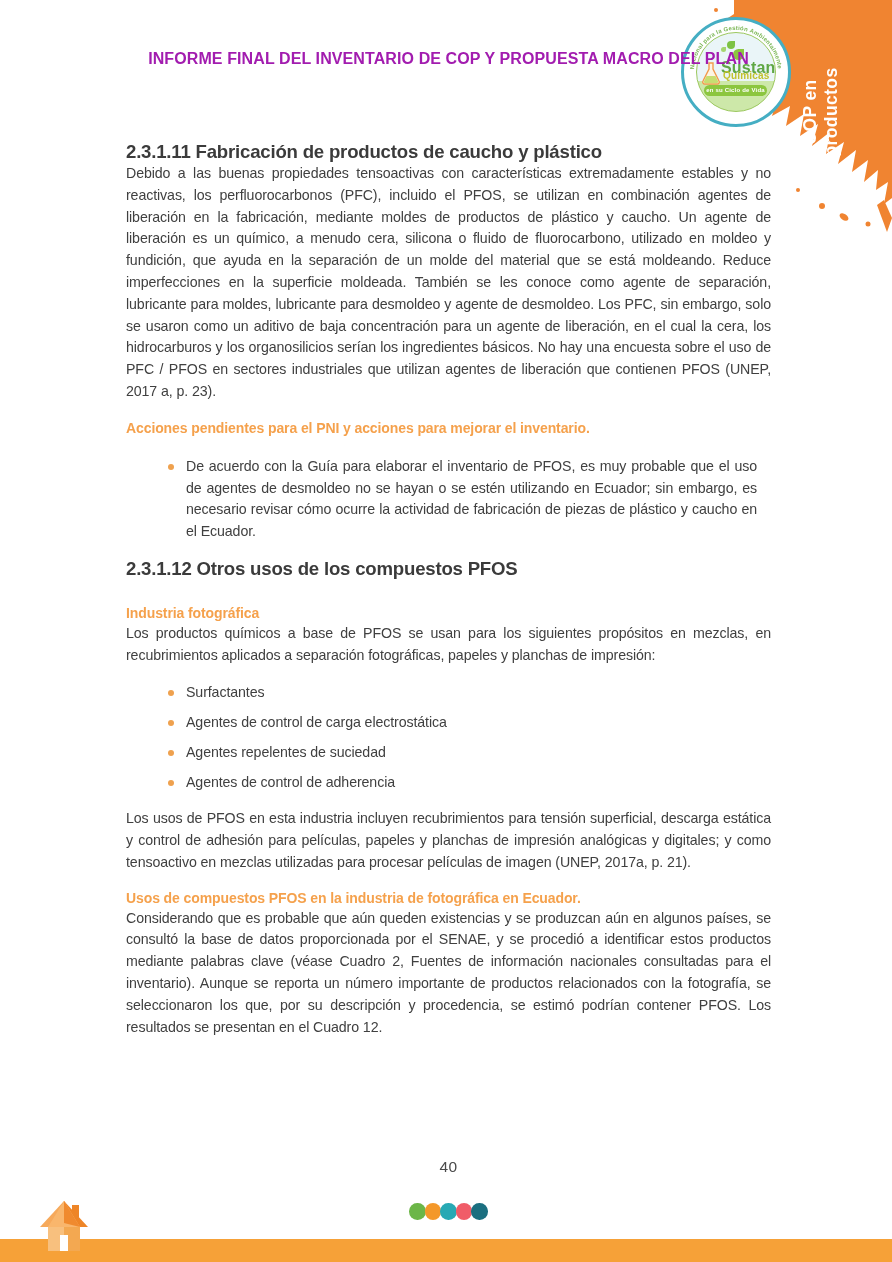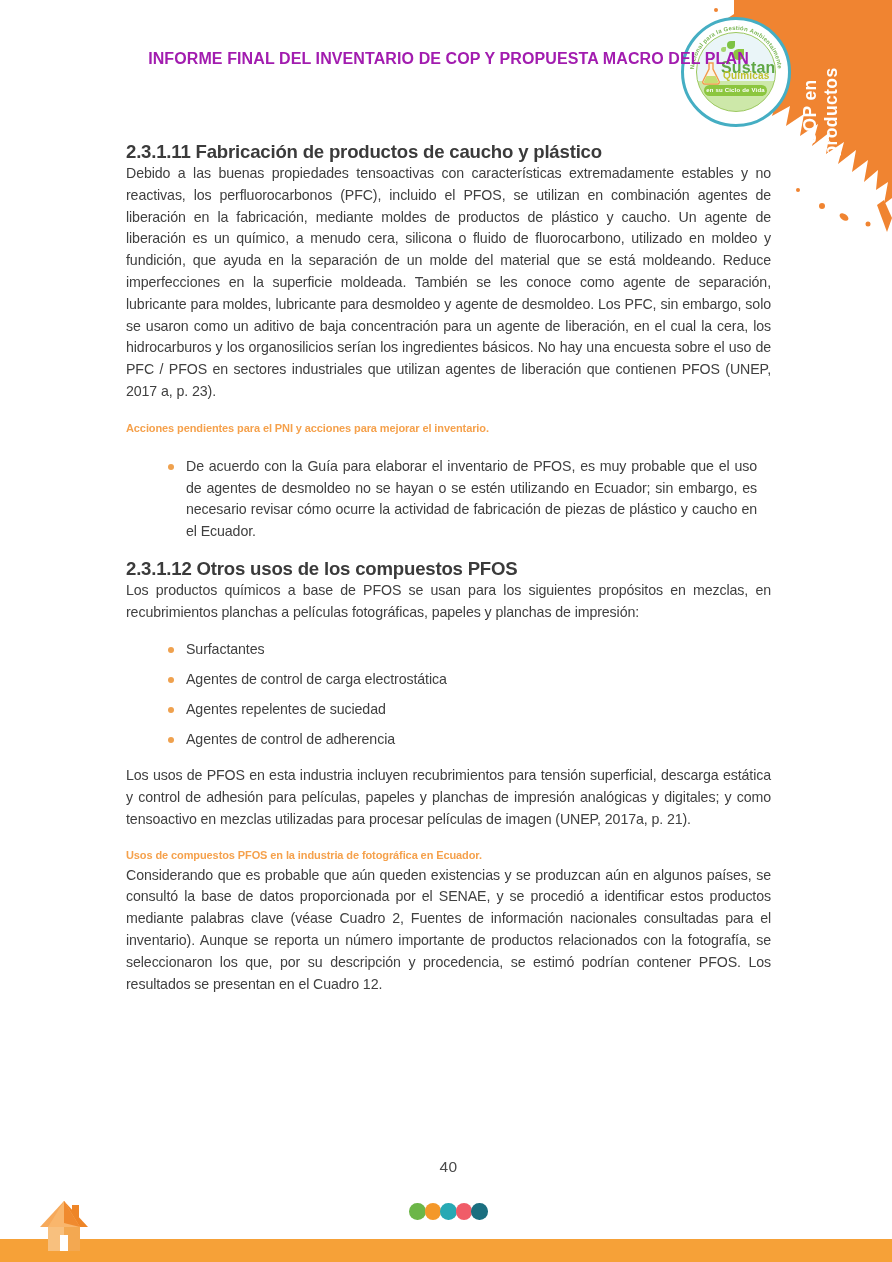--- a/index.html
+++ b/index.html
@@ -40,21 +40,21 @@
   .logo .flask{position:absolute;left:3px;top:28px;}
   
   .content{position:absolute;left:126px;top:140px;width:645px;}
   h1.sec{
     font-size:18.6px;font-weight:600;color:#3b3b3b;letter-spacing:-.2px;margin:0;line-height:23px;
   }
   p.body{
     font-size:14.2px;line-height:21.8px;letter-spacing:-.1px;margin:0;text-align:justify;color:#404040;
   }
   .accent-head{
-    font-size:11px;font-weight:bold;color:#f5a14c;margin:0;line-height:20px;letter-spacing:-.1px;
+    font-size:14px;font-weight:bold;color:#f5a14c;margin:0;line-height:20px;letter-spacing:-.1px;
   }
   .blist{list-style:none;margin:14px;padding:0;}
   .blist li{
     position:relative;padding-left:46px;font-size:14.2px;line-height:21.8px;letter-spacing:-.1px;color:#404040;text-align:justify;
   }
   .blist li::before{
     content:"";position:absolute;left:28px;top:8px;width:6px;height:6px;border-radius:50%;background:#efa14e;
   }
   .mt-heading1{margin-top:8px;}
   .mt-p1{margin-top:17px;}
@@ -142,22 +142,23 @@
     <p class="body mt-p1">Debido a las buenas propiedades tensoactivas con características extremadamente estables y no reactivas, los perfluorocarbonos (PFC), incluido el PFOS, se utilizan en combinación agentes de liberación en la fabricación, mediante moldes de productos de plástico y caucho. Un agente de liberación es un químico, a menudo cera, silicona o fluido de fluorocarbono, utilizado en moldeo y fundición, que ayuda en la separación de un molde del material que se está moldeando. Reduce imperfecciones en la superficie moldeada. También se les conoce como agente de separación, lubricante para moldes, lubricante para desmoldeo y agente de desmoldeo. Los PFC, sin embargo, solo se usaron como un aditivo de baja concentración para un agente de liberación, en el cual la cera, los hidrocarburos y los organosilicios serían los ingredientes básicos. No hay una encuesta sobre el uso de PFC / PFOS en sectores industriales que utilizan agentes de liberación que contienen PFOS (UNEP, 2017 a, p. 23).</p>
 
     <p class="accent-head mt-actions">Acciones pendientes para el PNI y acciones para mejorar el inventario.</p>
 
     <ul class="blist mt-bullet">
       <li>De acuerdo con la Guía para elaborar el inventario de PFOS, es muy probable que el uso de agentes de desmoldeo no se hayan o se estén utilizando en Ecuador; sin embargo, es necesario revisar cómo ocurre la actividad de fabricación de piezas de plástico y caucho en el Ecuador.</li>
     </ul>
 
     <h1 class="sec mt-sec2">2.3.1.12 Otros usos de los compuestos PFOS</h1>
 
+    <p class="accent-head mt-sub1">Industria fotográfica</p>
 
-    <p class="body mt-intro">Los productos químicos a base de PFOS se usan para los siguientes propósitos en mezclas, en recubrimientos planchas a películas fotográficas, papeles y planchas de impresión:</p>
+    <p class="body mt-intro">Los productos químicos a base de PFOS se usan para los siguientes propósitos en mezclas, en recubrimientos aplicados a separación fotográficas, papeles y planchas de impresión:</p>
 
     <ul class="blist spread mt-uses">
       <li>Surfactantes</li>
       <li>Agentes de control de carga electrostática</li>
       <li>Agentes repelentes de suciedad</li>
       <li>Agentes de control de adherencia</li>
     </ul>
 
     <p class="body mt-summary">Los usos de PFOS en esta industria incluyen recubrimientos para tensión superficial, descarga estática y control de adhesión para películas, papeles y planchas de impresión analógicas y digitales; y como tensoactivo en mezclas utilizadas para procesar películas de imagen (UNEP, 2017a, p. 21).</p>
 

